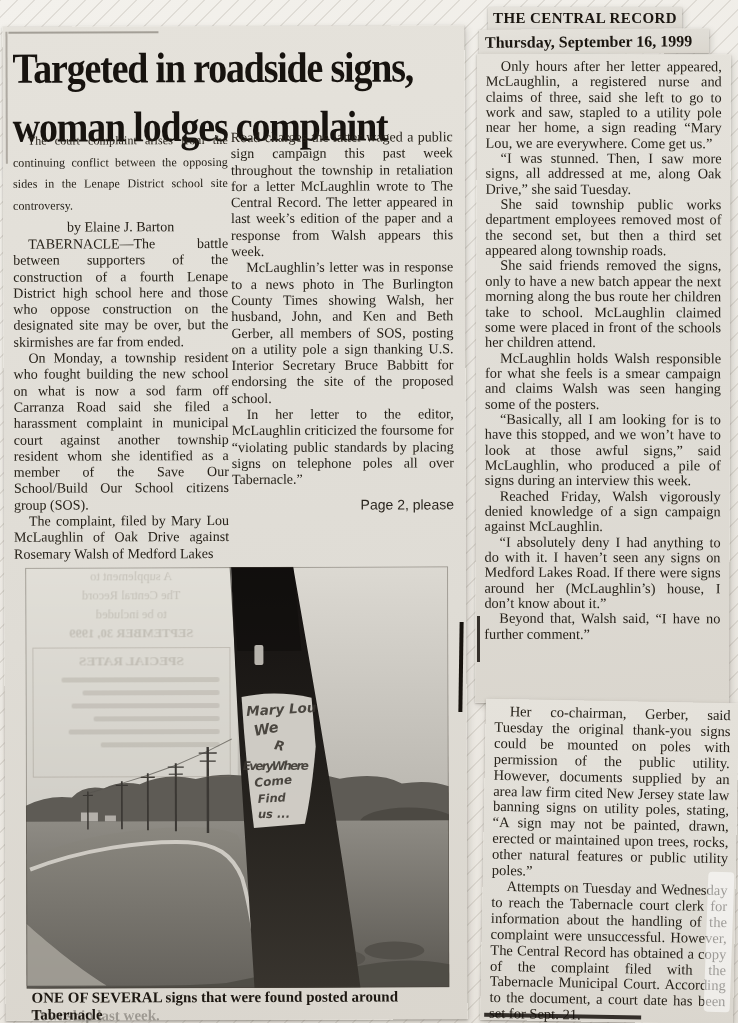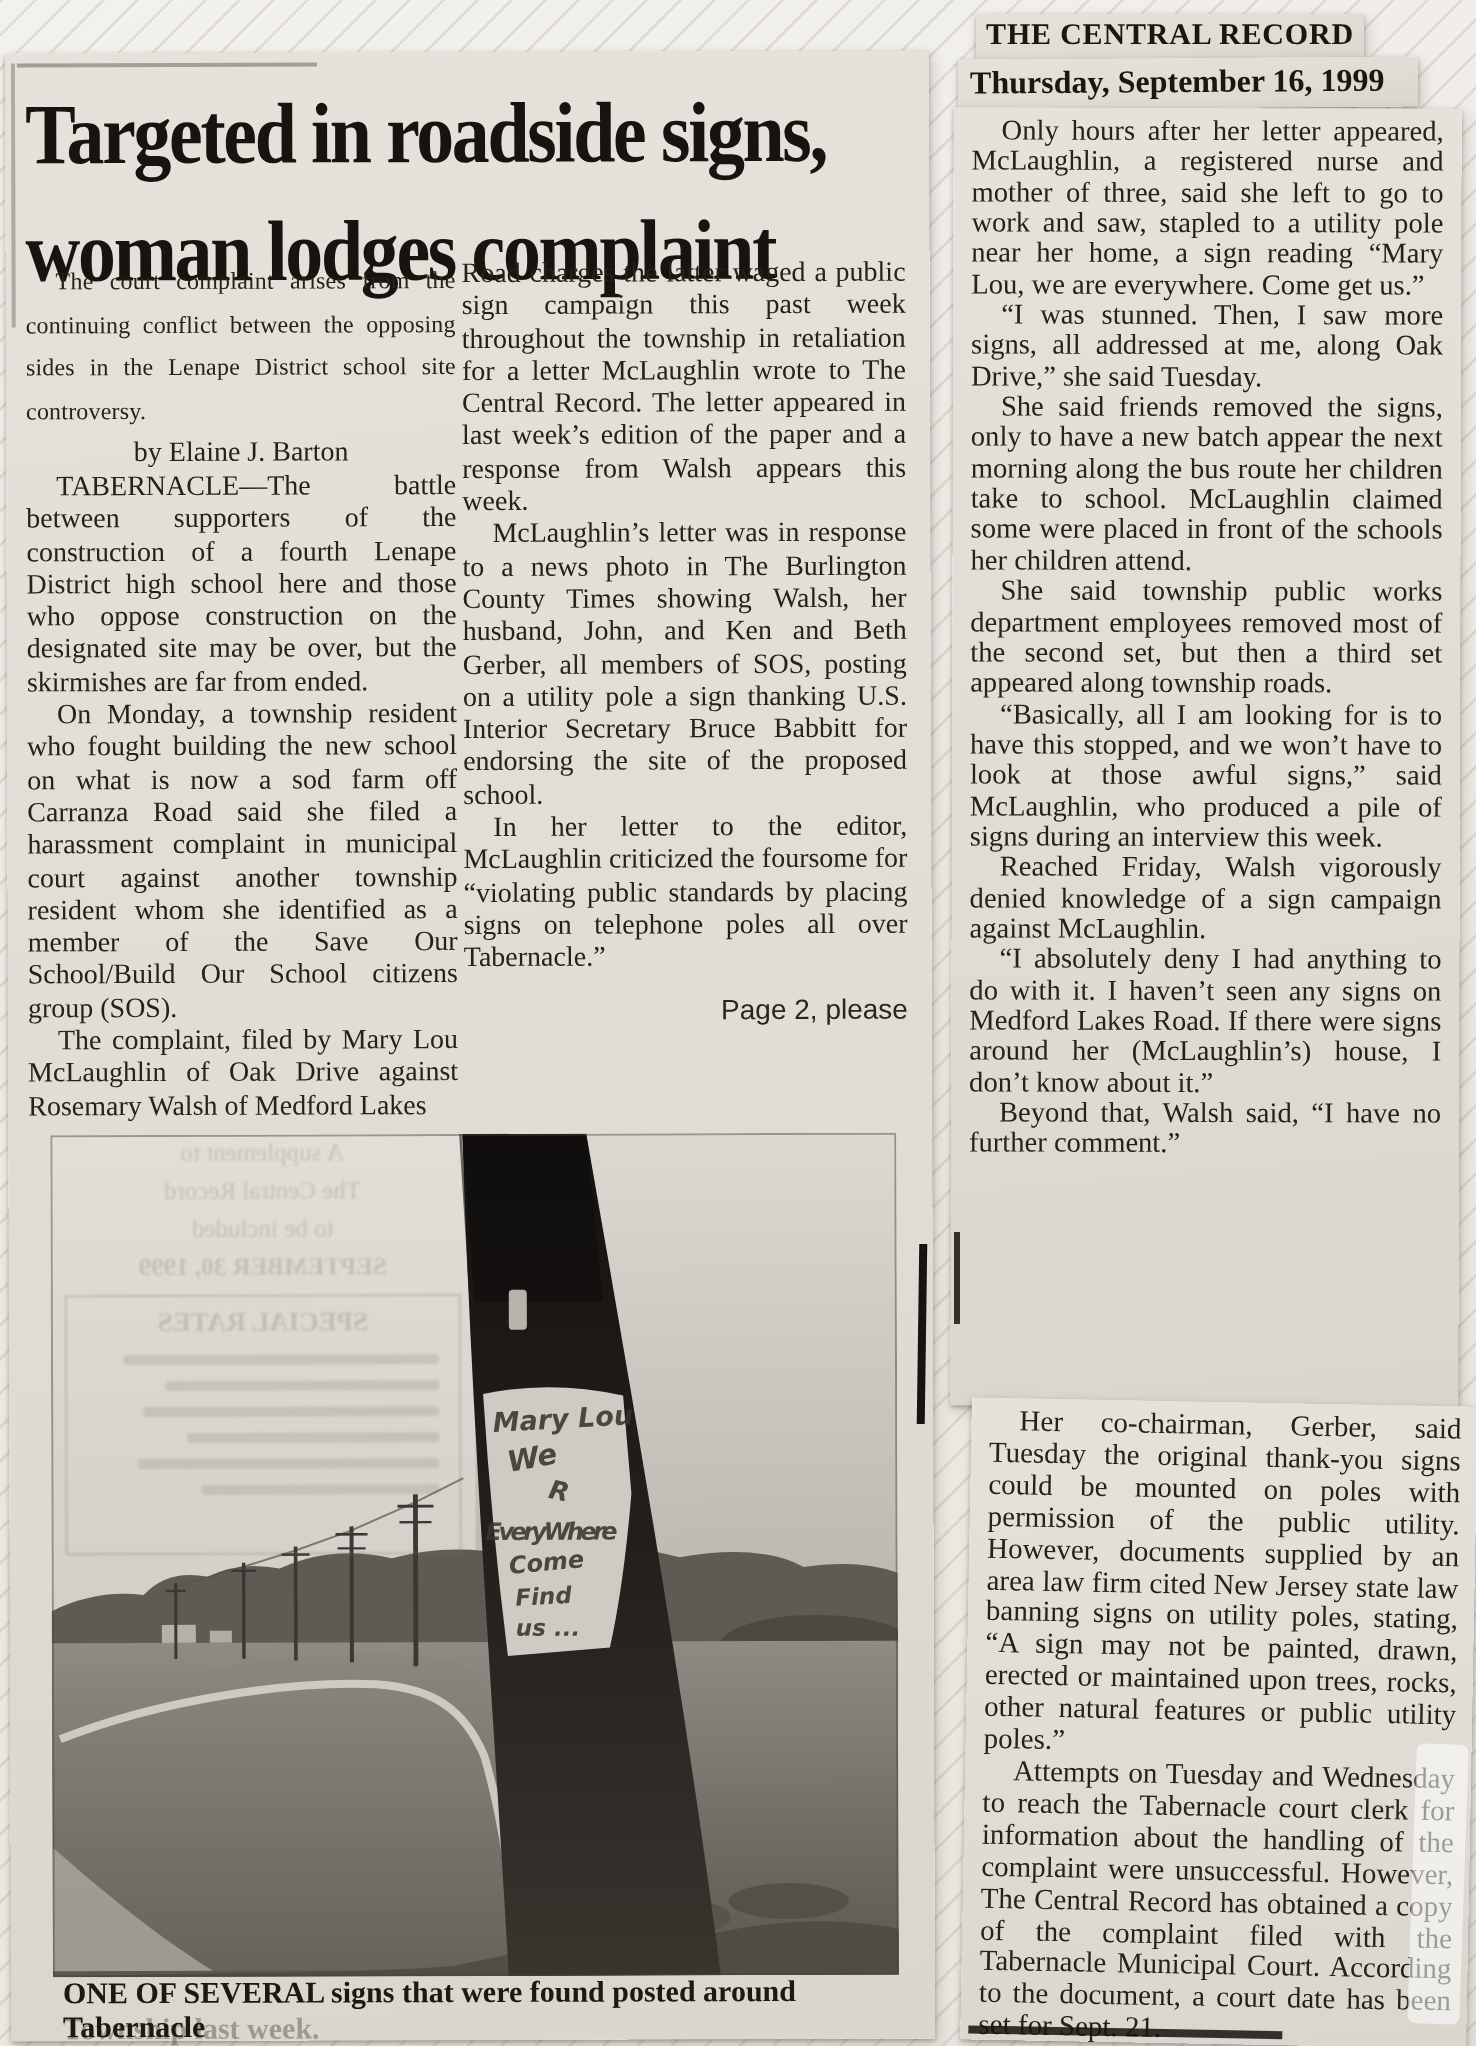--- a/index.html
+++ b/index.html
@@ -184,24 +184,25 @@
   <div class="piece" id="clip-masthead">
     <span id="masthead-title">THE CENTRAL RECORD</span>
   </div>
 
   <div class="piece" id="clip-date">
     <span id="masthead-date">Thursday, September 16, 1999</span>
   </div>
 
   <div class="piece" id="clip-right1">
     <div class="rcol">
-      <p>Only hours after her letter appeared, McLaughlin, a registered nurse and mother of three, said she left to go to work and saw, stapled to a utility pole near her home, a sign reading “Mary Lou, we are everywhere. Come get us.”</p>
+      <p>Only hours after her letter appeared, McLaughlin, a registered nurse and claims of three, said she left to go to work and saw, stapled to a utility pole near her home, a sign reading “Mary Lou, we are everywhere. Come get us.”</p>
       <p>“I was stunned. Then, I saw more signs, all addressed at me, along Oak Drive,” she said Tuesday.</p>
+      <p>She said township public works department employees removed most of the second set, but then a third set appeared along township roads.</p>
       <p>She said friends removed the signs, only to have a new batch appear the next morning along the bus route her children take to school. McLaughlin claimed some were placed in front of the schools her children attend.</p>
-      <p>She said township public works department employees removed most of the second set, but then a third set appeared along township roads.</p>
+      <p>McLaughlin holds Walsh responsible for what she feels is a smear campaign and claims Walsh was seen hanging some of the posters.</p>
       <p>“Basically, all I am looking for is to have this stopped, and we won’t have to look at those awful signs,” said McLaughlin, who produced a pile of signs during an interview this week.</p>
       <p>Reached Friday, Walsh vigorously denied knowledge of a sign campaign against McLaughlin.</p>
       <p>“I absolutely deny I had anything to do with it. I haven’t seen any signs on Medford Lakes Road. If there were signs around her (McLaughlin’s) house, I don’t know about it.”</p>
       <p>Beyond that, Walsh said, “I have no further comment.”</p>
     </div>
   </div>
 
   <div class="piece" id="clip-right2">
     <div class="rcol">
       <p>Her co-chairman, Gerber, said Tuesday the original thank-you signs could be mounted on poles with permission of the public utility. However, documents supplied by an area law firm cited New Jersey state law banning signs on utility poles, stating, “A sign may not be painted, drawn, erected or maintained upon trees, rocks, other natural features or public utility poles.”</p>

